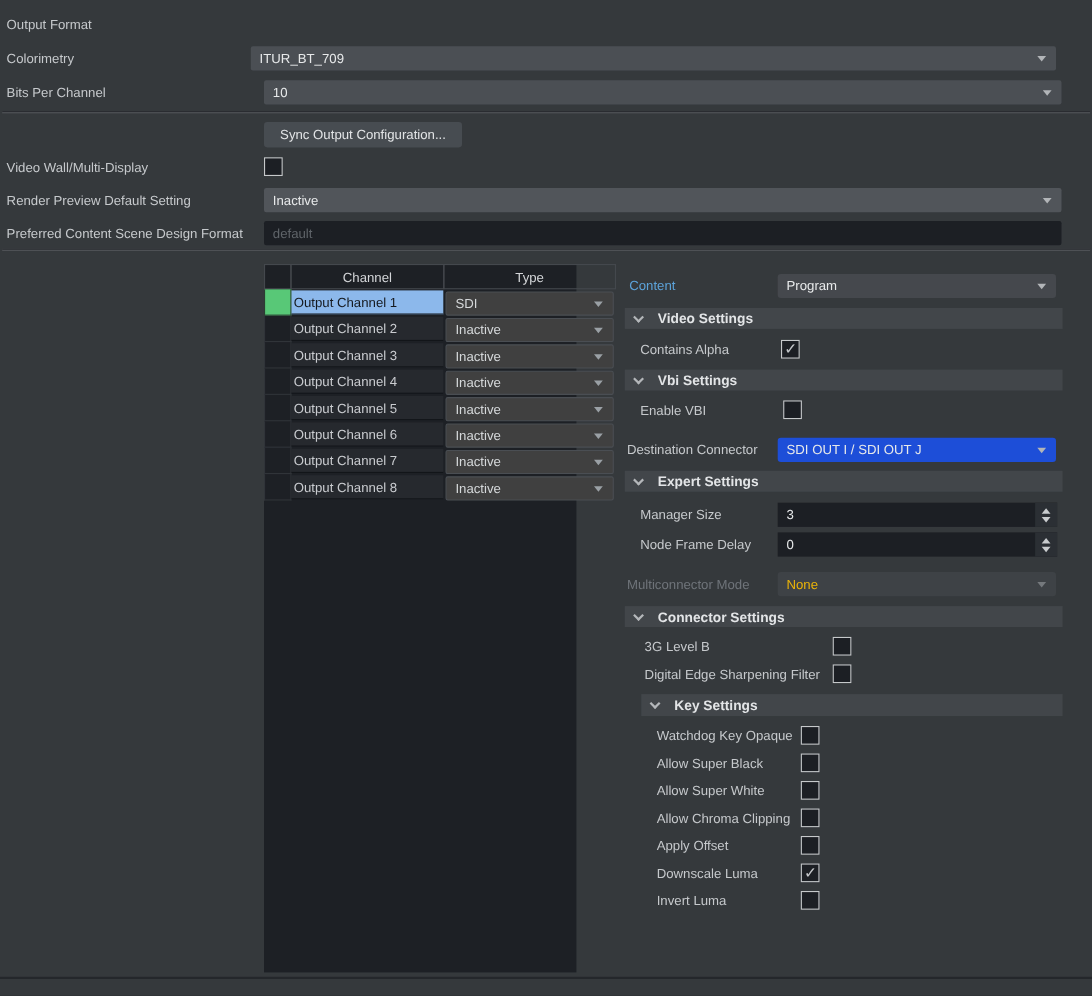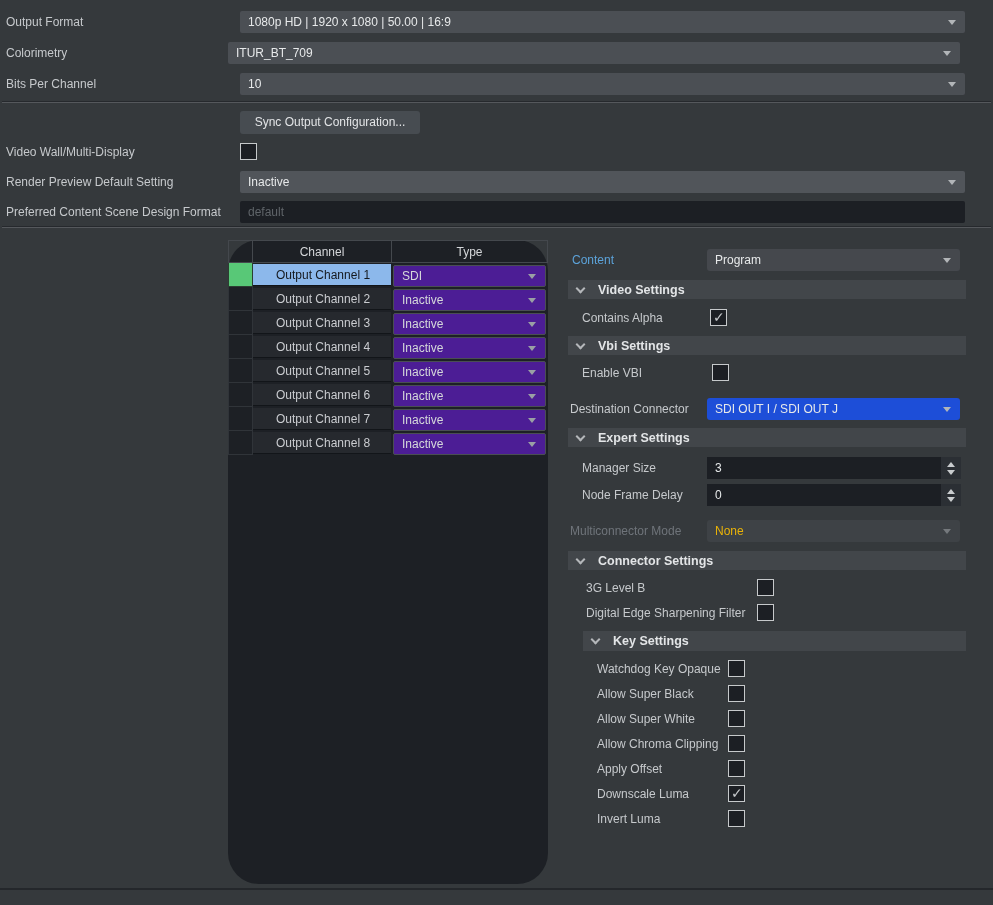--- a/index.html
+++ b/index.html
@@ -14,21 +14,21 @@
         color:#e7e9ea; line-height:22px; padding:0 24px 0 8px; white-space:nowrap;
         overflow:hidden; cursor:pointer; }
   .dd .caret { position:absolute; right:9px; top:9px; width:0; height:0;
         border-left:4px solid transparent; border-right:4px solid transparent;
         border-top:5px solid #b2b5b8; }
   .dd.rounded { border-radius:3px; }
   .dd.disabled { background:#3e4246; color:#eab308; cursor:default; }
   .dd.disabled .caret { border-top-color:#75797d; }
 
   
-  .dd.dark { background:#4c1d95; border:1px solid #4a4e53; line-height:20px; color:#d5d8da; }
+  .dd.dark { background:#404040; border:1px solid #4a4e53; line-height:20px; color:#d5d8da; }
   .dd.dark .caret { top:8px; border-top-color:#9aa0a5; }
 
   .btn { position:absolute; background:#474c51; border-radius:3px; color:#e2e4e6;
          text-align:center; cursor:pointer; }
 
   .darkfield { position:absolute; height:22px; background:#1c1f24; color:#5f6469;
          line-height:22px; padding:0 8px; border-radius:2px; }
 
   .checkbox { position:absolute; width:17px; height:17px; background:#1c1f24;
          border:1px solid #c6c9cb; cursor:pointer; }
@@ -48,49 +48,45 @@
   .sep { position:absolute; left:2px; width:989px; height:2px; background:#55585c;
          border-top:1px solid #26292d; }
 
   .sec-header { position:absolute; height:19px; background:#42464a; color:#e3e5e7;
          font-weight:bold; font-size:12.5px; display:flex; align-items:center; }
   .sec-header .chev { width:7px; height:7px; border-right:2px solid #b4b7ba;
          border-bottom:2px solid #b4b7ba; transform:rotate(45deg);
          margin:-3px 14px 0 9px; flex:0 0 auto; }
 
   
-  .table-panel { position:absolute; left:228px; top:240px; width:320px; height:644px;
-         background:#1d2025;border-radius:31px; }
+  .table-panel { position:absolute; left:240px; top:240px; width:284px; height:644px;
+         background:#1d2025; }
   .thead { position:absolute; left:0; top:0; width:320px; height:23px; }
   .thead .cell { position:absolute; top:0; height:23px; border:1px solid #44484d;
          color:#d4d6d9; text-align:center; line-height:22px; }
   .trow { position:absolute; left:0; width:320px; height:24px; }
   .trow .ind { position:absolute; left:0; top:0; width:25px; height:24px;
          border:1px solid #303439; border-top:none; }
   .trow .ind.on { background:#58c877; border-color:#2c3e32; }
   .trow .name { position:absolute; left:25px; top:1px; width:138px; height:22px;
-         background:#26292e; color:#caccd0; line-height:22px; padding-left:23px;
+         background:#26292e; color:#caccd0; line-height:22px; padding-left:2px;
          border-bottom:1px solid #121519; }
   .trow .name.selected { background:#8cb8eb; color:#15191e; }
   .trow .type { position:absolute; left:163px; top:0; width:157px; height:24px; }
 
   .blue { color:#5ca3da; }
   .gray { color:#6f747a; }
   .rlabel { position:absolute; height:22px; line-height:22px; white-space:nowrap; }
 </style>
 </head>
 <body>
 
 <div class="app">
 
   <div class="flabel" style="top:11px">Output Format</div>
-  <div class="dd" style="left:240px; top:11px; width:725px;">
-    <span>1080p HD | 1920 x 1080 | 50.00 | 16:9</span>
-    <span class="caret"></span>
-  </div>
 
   <div class="flabel" style="top:42px">Colorimetry</div>
   <div class="dd" style="left:228px; top:42px; width:732px;">
     <span>ITUR_BT_709</span>
     <span class="caret"></span>
   </div>
 
   <div class="flabel" style="top:73px">Bits Per Channel</div>
   <div class="dd" style="left:240px; top:73px; width:725px;">
     <span>10</span>

